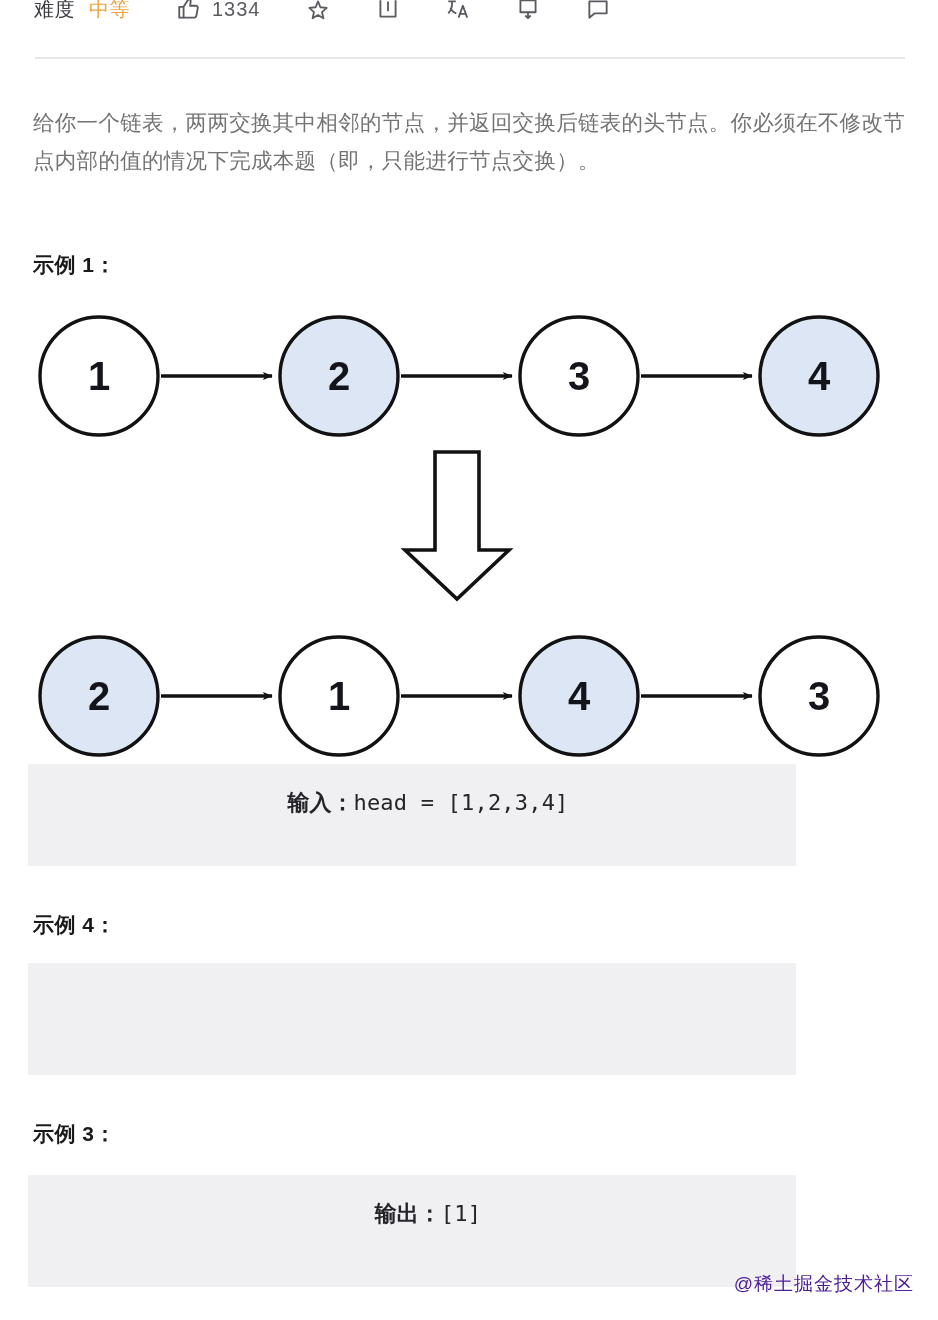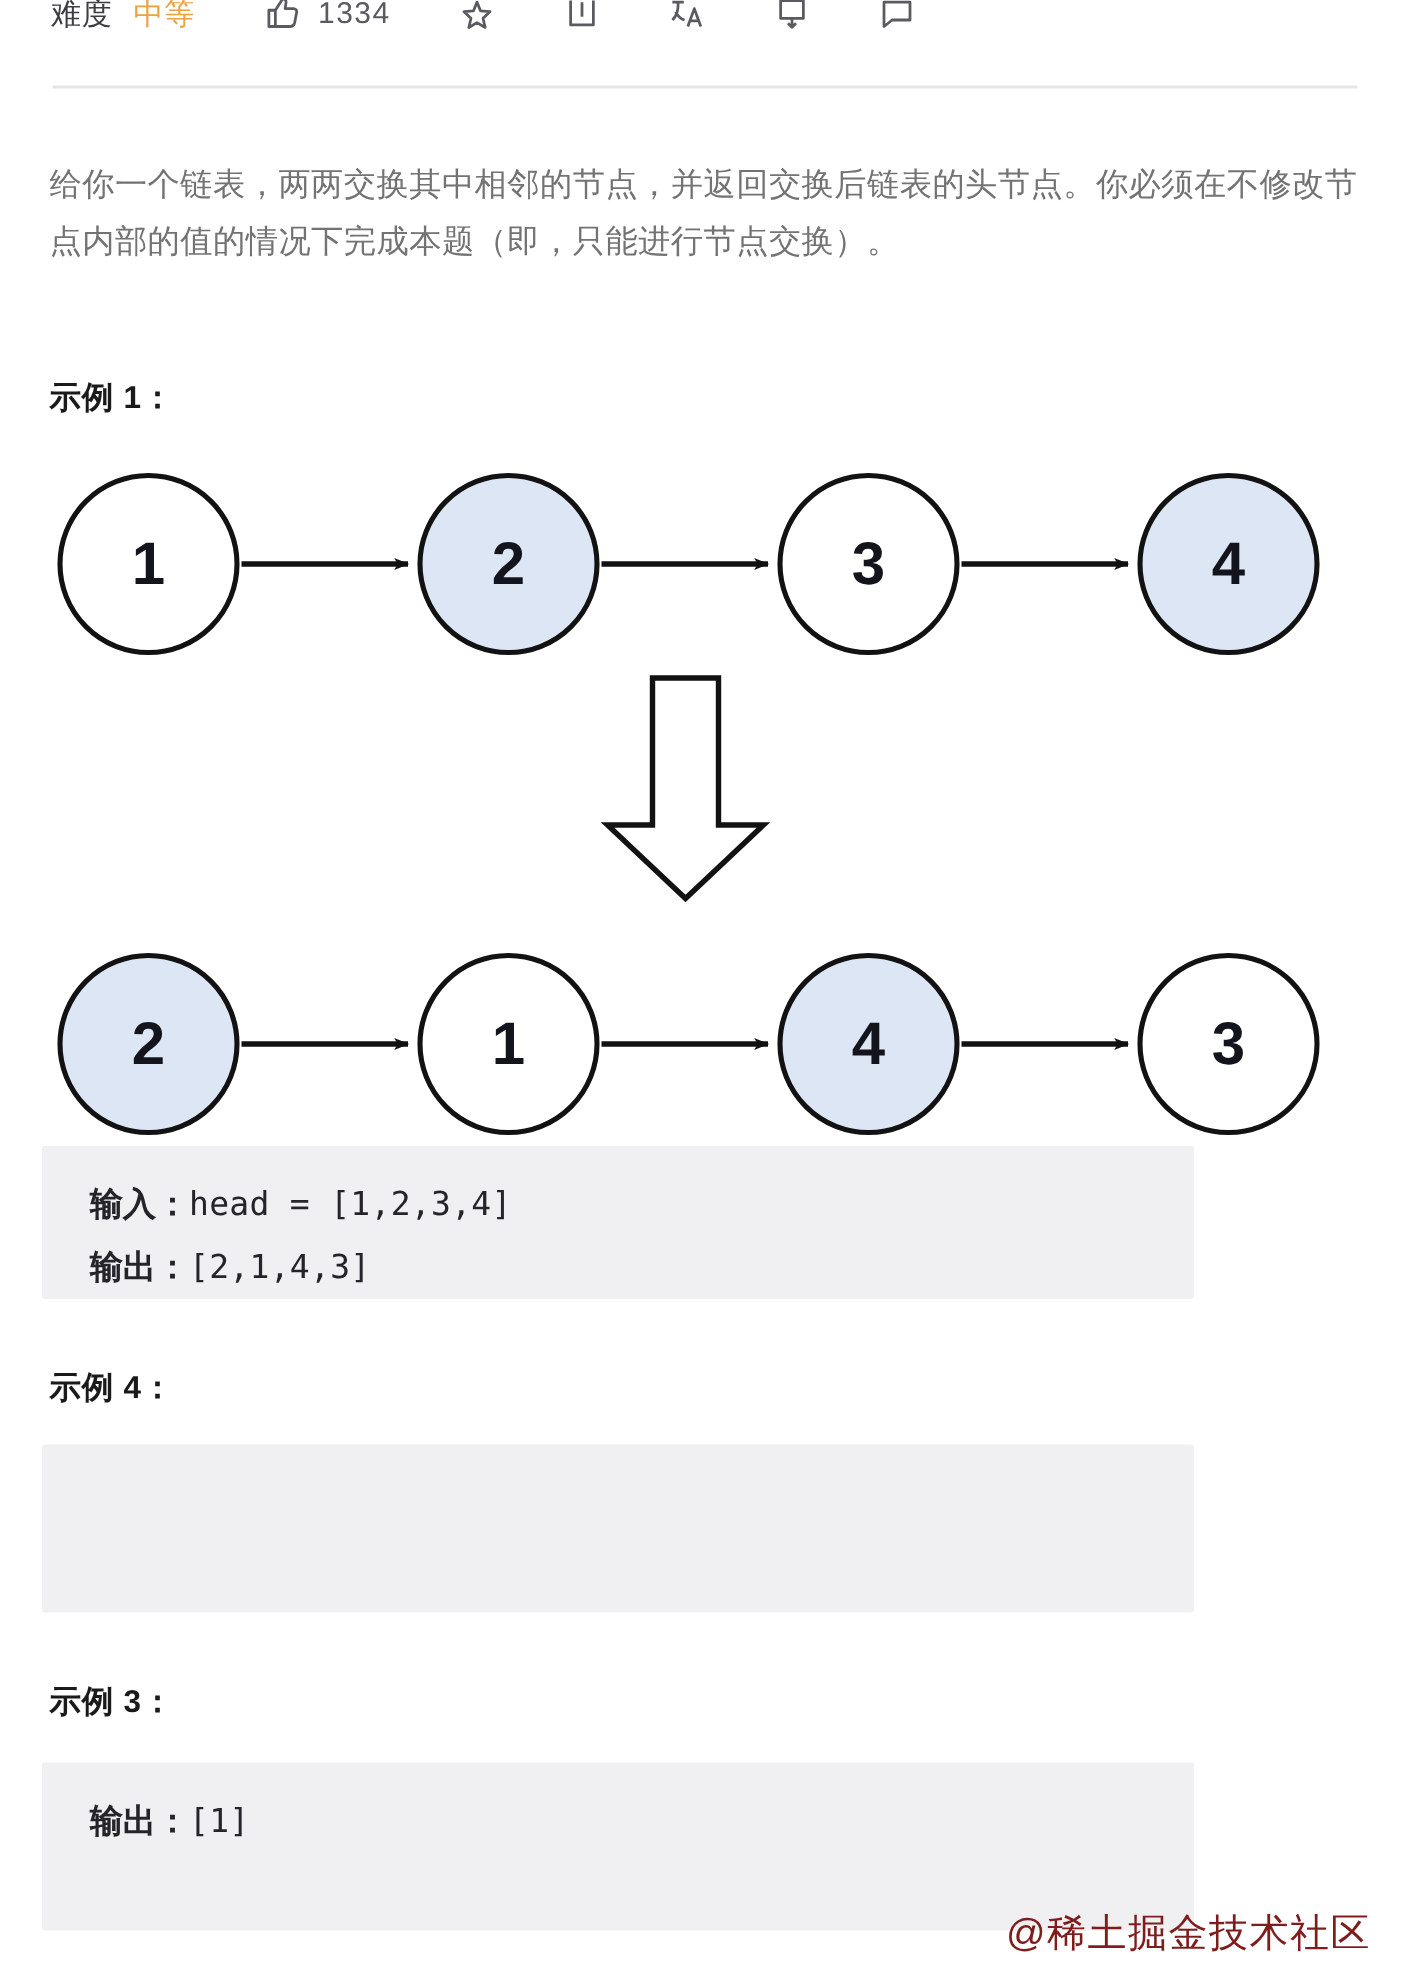--- a/index.html
+++ b/index.html
@@ -108,20 +108,21 @@
 
   
   .codeblock {
     position: absolute;
     left: 28px;
     width: 768px;
     background: #f0f0f2;
     box-sizing: border-box;
     padding: 18px 0 18px 32px;
     border-radius: 2px;
+    text-align: center;
   }
   #cb1 { top: 764px; height: 102px; }
   #cb2 { top: 963px; height: 112px; }
   #cb3 { top: 1175px; height: 112px; }
 
   .code-line {
     font-family: "DejaVu Sans Mono", "Liberation Mono", monospace;
     font-size: 22px;
     line-height: 41px;
     color: #24242a;
@@ -132,22 +133,22 @@
     font-family: "Liberation Sans", "DejaVu Sans", sans-serif;
     font-weight: bold;
     letter-spacing: 0;
   }
 
   
   .watermark {
     position: absolute;
     right: 24px;
     top: 1271px;
-    font-size: 26px;
-    color: #7f1d1d;
+    font-size: 19px;
+    color: #4c1d95;
     letter-spacing: 1px;
   }
 </style>
 </head>
 <body>
 
 <div class="topbar">
   <span class="meta-label">难度</span>
   <span class="meta-level">中等</span>
 
@@ -241,21 +242,20 @@
     <circle cx="579" cy="396" r="59" fill="#dce6f4" stroke="#121212" stroke-width="3.4"></circle>
     <text x="579" y="396" text-anchor="middle" dominant-baseline="central" font-family="Liberation Sans, DejaVu Sans, sans-serif" font-size="40" font-weight="bold" fill="#14141c">4</text>
 
     <circle cx="819" cy="396" r="59" fill="#ffffff" stroke="#121212" stroke-width="3.4"></circle>
     <text x="819" y="396" text-anchor="middle" dominant-baseline="central" font-family="Liberation Sans, DejaVu Sans, sans-serif" font-size="40" font-weight="bold" fill="#14141c">3</text>
   </svg>
 </div>
 
 <div class="codeblock" id="cb1">
   <div class="code-line"><span class="lbl">输入：</span><span>head = [1,2,3,4]</span></div>
-  <div class="code-line"><span class="lbl">输出：</span><span>[2,1,4,3]</span></div>
 </div>
 
 <div class="example-heading" id="eh2">示例 4：</div>
 
 <div class="codeblock" id="cb2">
 </div>
 
 <div class="example-heading" id="eh3">示例 3：</div>
 
 <div class="codeblock" id="cb3">

